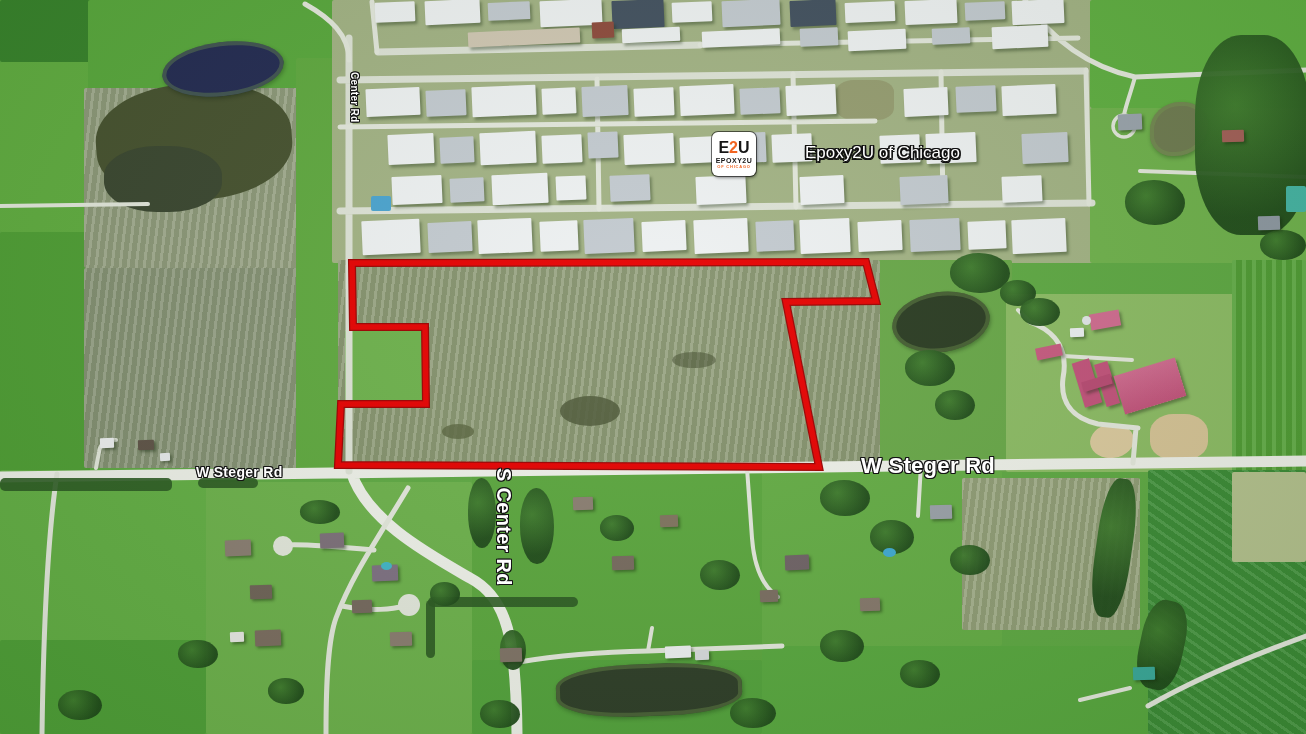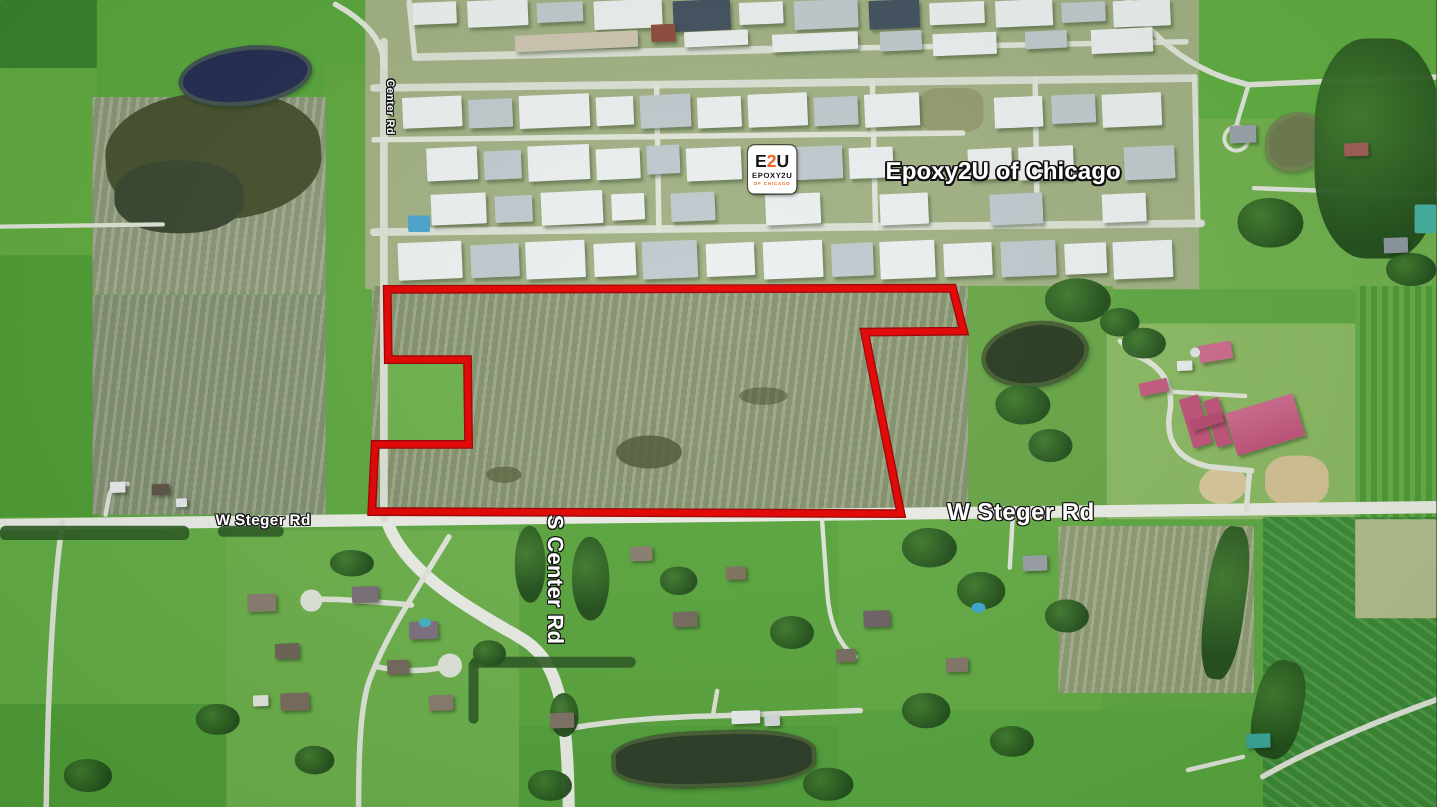--- a/index.html
+++ b/index.html
@@ -21,21 +21,21 @@
   
   svg.layer{left:0;top:0;width:1306px;height:734px;}
   .rd{fill:none;stroke-linecap:round;stroke-linejoin:round;}
   .bnd-under{fill:none;stroke:#9e0000;stroke-width:8;stroke-linejoin:miter;}
   .bnd-over{fill:none;stroke:var(--boundary-red,#e60000);stroke-width:5.5;stroke-linejoin:miter;}
   
   .rl{color:#fff;font-weight:700;white-space:nowrap;letter-spacing:.3px;
       text-shadow:-1px -1px 0 #151515,1px -1px 0 #151515,-1px 1px 0 #151515,1px 1px 0 #151515,
                   -1px 0 0 #151515,1px 0 0 #151515,0 -1px 0 #151515,0 1px 0 #151515;}
   .vert{writing-mode:vertical-rl;}
-  .poi-label{color:#fff;font-weight:700;font-size:22px;white-space:nowrap;
+  .poi-label{color:#fff;font-weight:400;font-size:17px;white-space:nowrap;
       text-shadow:-1.5px -1.5px 0 #111,1.5px -1.5px 0 #111,-1.5px 1.5px 0 #111,1.5px 1.5px 0 #111,
                   -1.5px 0 0 #111,1.5px 0 0 #111,0 -1.5px 0 #111,0 1.5px 0 #111;padding-left:41px;}
   .logo{width:44px;height:44px;background:#fff;border-radius:6px;box-shadow:0 0 0 1px rgba(0,0,0,.55),1px 2px 3px rgba(0,0,0,.4);
         display:flex;flex-direction:column;align-items:center;justify-content:center;line-height:1;}
   .logo *{position:static;}
   .logo .l1{font-weight:800;font-size:16px;color:#161616;letter-spacing:0;}
   .logo .l1 .o{color:var(--logo-accent,#f26522);}
   .logo .l2{font-weight:800;font-size:7px;color:#161616;letter-spacing:.5px;margin-top:1px;}
   .logo .l3{font-weight:700;font-size:4px;color:var(--logo-accent,#f26522);letter-spacing:.8px;margin-top:1px;}
   .tint{left:0;top:0;right:0;bottom:0;pointer-events:none;
@@ -246,21 +246,21 @@
   <div style="left:883px;top:548px;width:13px;height:9px;background:#3fa9d2;border-radius:50%"></div>
   <div style="left:1286px;top:186px;width:20px;height:26px;background:#45b4a4;border-radius:2px"></div>
 
   <svg class="layer" viewBox="0 0 1306 734">
     <polygon class="bnd-under" points="352,263 866,262 876,301 786,302 819,467 338,465 341,404 426,404 425,327 353,327"></polygon>
     <polygon class="bnd-over" points="352,263 866,262 876,301 786,302 819,467 338,465 341,404 426,404 425,327 353,327"></polygon>
   </svg>
 
   <div class="tint"></div>
 
-  <div class="logo" style="left:680px;top:132px">
+  <div class="logo" style="left:712px;top:132px">
     <div class="l1"><span>E</span><span class="o">2</span><span>U</span></div>
     <div class="l2">EPOXY2U</div>
     <div class="l3">OF CHICAGO</div>
   </div>
   <div class="poi-label" style="left:764px;top:143px">Epoxy2U of Chicago</div>
 
   <div class="rl" style="left:196px;top:464px;font-size:14px">W Steger Rd</div>
   <div class="rl" style="left:861px;top:453px;font-size:22px">W Steger Rd</div>
   <div class="rl vert" style="left:492px;top:468px;font-size:20px;height:160px">S Center Rd</div>
   <div class="rl vert" style="left:349px;top:72px;font-size:10px;height:66px;font-weight:600">Center Rd</div>

